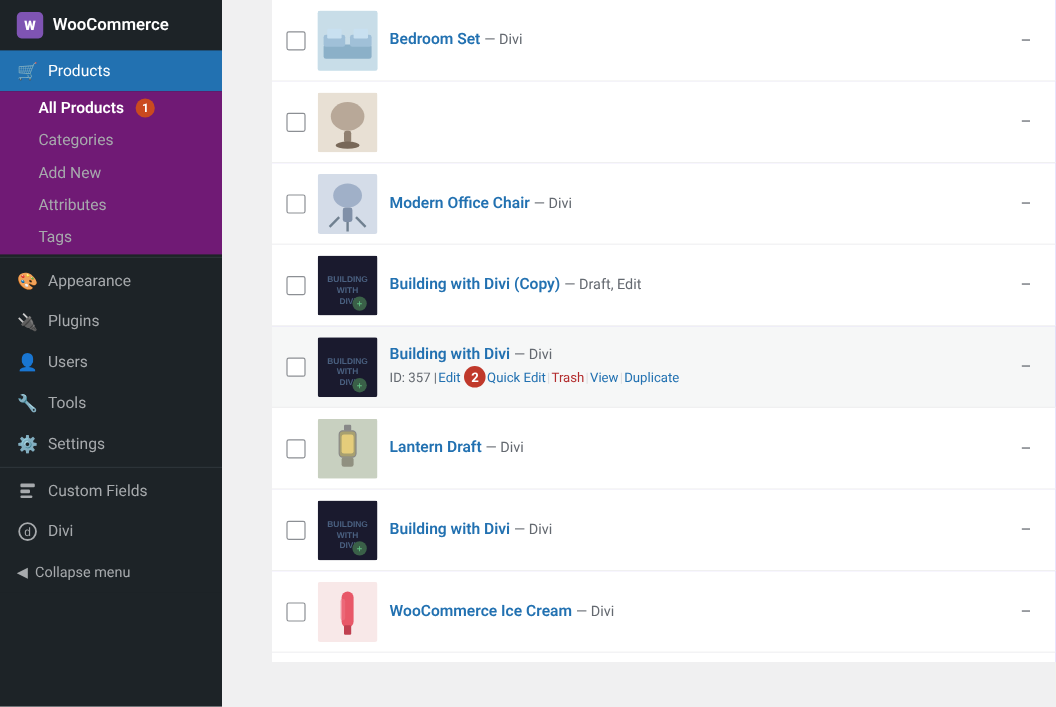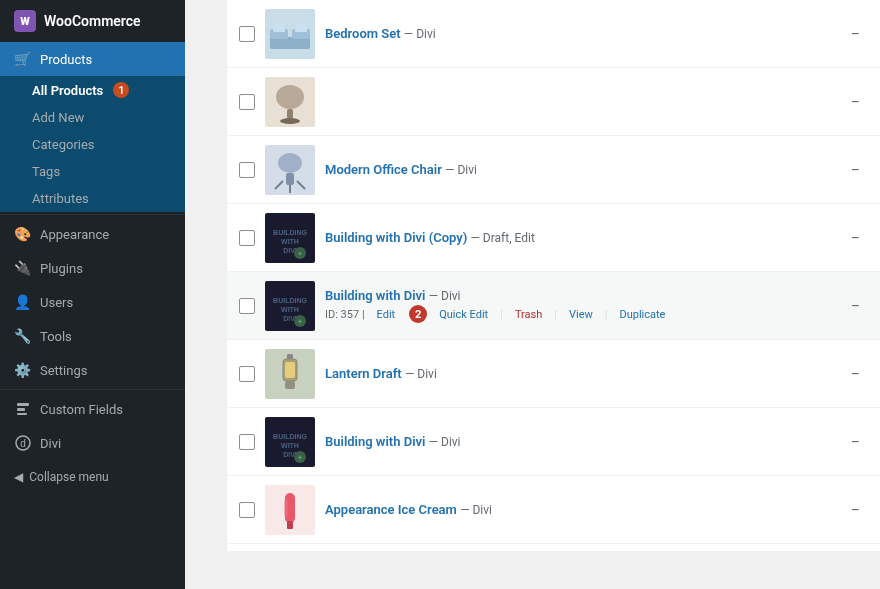--- a/index.html
+++ b/index.html
@@ -36,21 +36,21 @@
       align-items: center;
       padding: 8px 14px;
       gap: 8px;
       cursor: pointer;
       color: #a7aaad;
       font-size: 13px;
     }
     .sidebar-menu-item.highlight { background: #2271b1; color: #fff; }
     .menu-icon { width: 18px; height: 18px; display: flex; align-items: center; justify-content: center; font-size: 14px; flex-shrink: 0; }
 
-    .sub-menu { padding-left: 0; background: #0c4a6e; }
+    .sub-menu { padding-left: 0; background: #701a75; }
     .sub-menu-item {
       display: flex;
       align-items: center;
       padding: 6px 14px 6px 32px;
       cursor: pointer;
       color: #a7aaad;
       font-size: 13px;
       gap: 6px;
     }
     .sub-menu-item.active { color: #fff; font-weight: 600; }
@@ -117,21 +117,21 @@
       cursor: pointer;
       text-decoration: none;
       display: inline;
     }
     .product-meta { color: #646970; font-size: 12px; }
     .product-actions {
       font-size: 11px;
       color: #646970;
       margin-top: 2px;
       display: flex;
-      gap: 12px;
+      gap: 1px;
       align-items: center;
     }
     .product-action-link { color: #2271b1; cursor: pointer; text-decoration: none; }
     .product-action-link.trash { color: #b32d2e; }
     .action-sep { color: #dcdcde; }
 
     .product-dash { color: #646970; font-size: 14px; margin-left: auto; padding-right: 8px; }
 
     .step-badge {
       display: inline-flex;
@@ -177,30 +177,30 @@
     <div class="menu-icon">🛒</div>
     <span>Products</span>
   </div>
 
   <div class="sub-menu">
     <div class="sub-menu-item active">
       <span>All Products</span>
       <span class="badge">1</span>
     </div>
     <div class="sub-menu-item">
+      <span>Categories</span>
+    </div>
+    <div class="sub-menu-item">
       <span>Add New</span>
     </div>
     <div class="sub-menu-item">
-      <span>Categories</span>
+      <span>Attributes</span>
     </div>
     <div class="sub-menu-item">
       <span>Tags</span>
-    </div>
-    <div class="sub-menu-item">
-      <span>Attributes</span>
     </div>
   </div>
 
   <div class="sidebar-section">
     <div class="sidebar-menu-item">
       <div class="menu-icon">🎨</div>
       <span>Appearance</span>
     </div>
     <div class="sidebar-menu-item">
       <div class="menu-icon">🔌</div>
@@ -397,21 +397,21 @@
       <input type="checkbox" class="product-checkbox" style="">
       <div class="product-thumb">
         <svg width="50" height="50" viewBox="0 0 50 50">
           <rect width="50" height="50" fill="#f8e8e8"></rect>
           <rect x="20" y="8" width="10" height="30" rx="5" fill="#e85868"></rect>
           <rect x="22" y="36" width="6" height="8" rx="1" fill="#c04050"></rect>
           <rect x="19" y="14" width="4" height="18" rx="2" fill="#f07888" opacity="0.5"></rect>
         </svg>
       </div>
       <div class="product-info">
-        <span class="product-title">Appearance Ice Cream</span>
+        <span class="product-title">WooCommerce Ice Cream</span>
         <span class="product-meta"> — Divi</span>
       </div>
       <div class="product-dash">–</div>
     </div>
 
     <div class="product-row">
       <input type="checkbox" class="product-checkbox" style="">
       <div class="product-thumb">
         <svg width="50" height="50" viewBox="0 0 50 50">
           <rect width="50" height="50" fill="#f0ece4"></rect>

